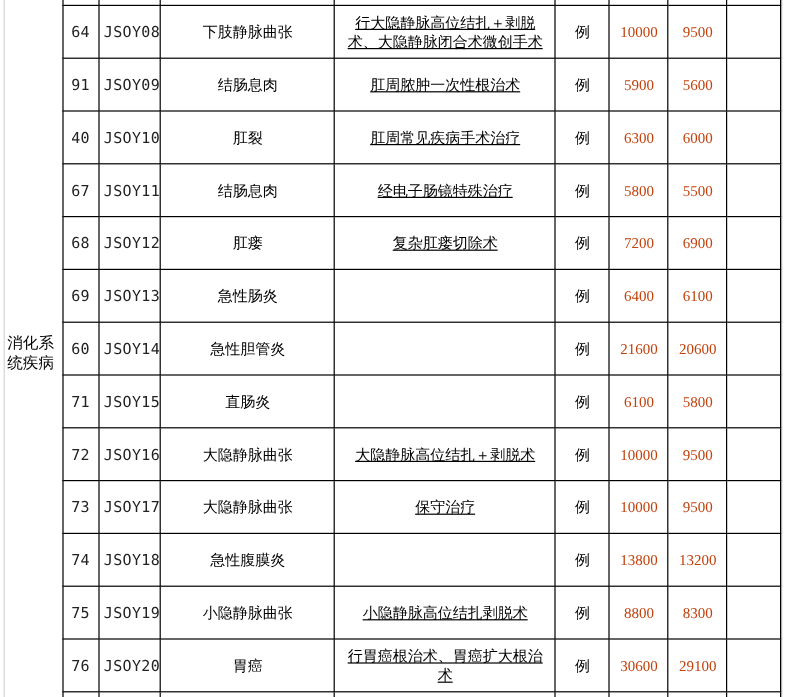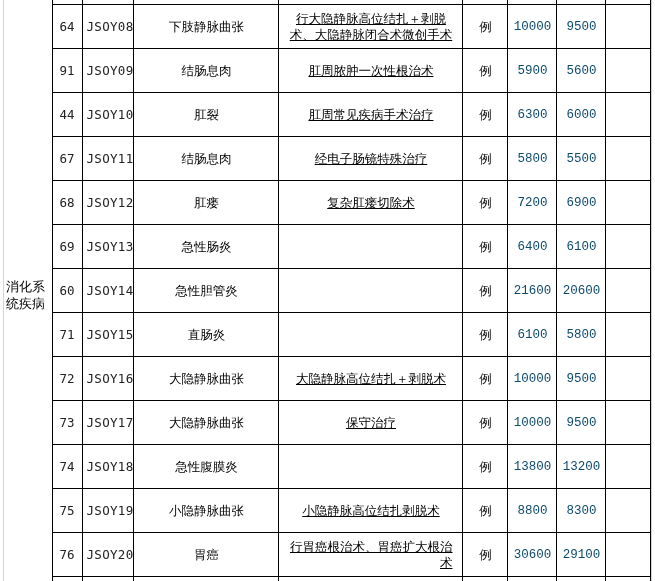--- a/index.html
+++ b/index.html
@@ -6,21 +6,21 @@
   body { width:655px; height:581px; overflow:hidden; position:relative;
          font-family: "DejaVu Sans", "Liberation Sans", sans-serif; color:#000; }
   .gridline-v { position:absolute; top:0; bottom:0; width:1px; background:#d4d4d4; }
   table.sheet { position:absolute; left:3px; top:-2px; border-collapse:collapse; table-layout:fixed; }
   table.sheet td { border:1.5px solid #000; padding:0; text-align:center; vertical-align:middle;
                    font-size:12.5px; line-height:16px; overflow:hidden; }
   table.sheet td.cat { border-left:none; border-top:none; border-bottom:none; text-align:left;
                        padding-left:3px; font-size:13px; line-height:17px; border-right:1.5px solid #000; }
   td.num, td.code { font-family: "DejaVu Sans Mono", "Liberation Mono", monospace; font-size:12px; color:#222; }
   td.code { text-align:left; padding-left:4px !important; letter-spacing:0.3px; }
-  td.price { font-family: Liberation Mono, monospace; font-size:12.5px; color:#0c4a6e; }
+  td.price { font-family: Liberation Serif, serif; font-size:12.5px; color:#c2410c; }
   td.treat { font-size:12.5px;text-decoration:underline; }
   tr.row { height:44px;margin-top:16px; }
   tr.toprow { height:6px; }
   tr.botrow { height:14px; }
 </style>
 </head>
 <body>
 
 <div class="gridline-v" style="left:3px;"></div>
 <div class="gridline-v" style="left:651px;"></div>
@@ -66,21 +66,21 @@
     <td class="num">91</td>
     <td class="code">JSOY09</td>
     <td class="disease">结肠息肉</td>
     <td class="treat" style="padding: 0px 10px;">肛周脓肿一次性根治术</td>
     <td class="unit">例</td>
     <td class="price">5900</td>
     <td class="price">5600</td>
     <td class="note"></td>
   </tr>
       <tr class="row">
-    <td class="num">44</td>
+    <td class="num">40</td>
     <td class="code">JSOY10</td>
     <td class="disease">肛裂</td>
     <td class="treat" style="padding: 12px 10px;">肛周常见疾病手术治疗</td>
     <td class="unit">例</td>
     <td class="price">6300</td>
     <td class="price">6000</td>
     <td class="note"></td>
   </tr>
       <tr class="row">
     <td class="num">67</td>
@@ -169,21 +169,21 @@
     <td class="treat" style="padding: 0px 10px;">小隐静脉高位结扎剥脱术</td>
     <td class="unit">例</td>
     <td class="price">8800</td>
     <td class="price">8300</td>
     <td class="note"></td>
   </tr>
       <tr class="row">
     <td class="num">76</td>
     <td class="code">JSOY20</td>
     <td class="disease">胃癌</td>
-    <td class="treat" style="padding: 0px 10px; text-align: right;">行胃癌根治术、胃癌扩大根治术</td>
+    <td class="treat" style="padding: 0px 10px;">行胃癌根治术、胃癌扩大根治术</td>
     <td class="unit">例</td>
     <td class="price">30600</td>
     <td class="price">29100</td>
     <td class="note"></td>
   </tr>
       <tr class="botrow">
         <td></td>
         <td></td>
         <td></td>
         <td></td>

